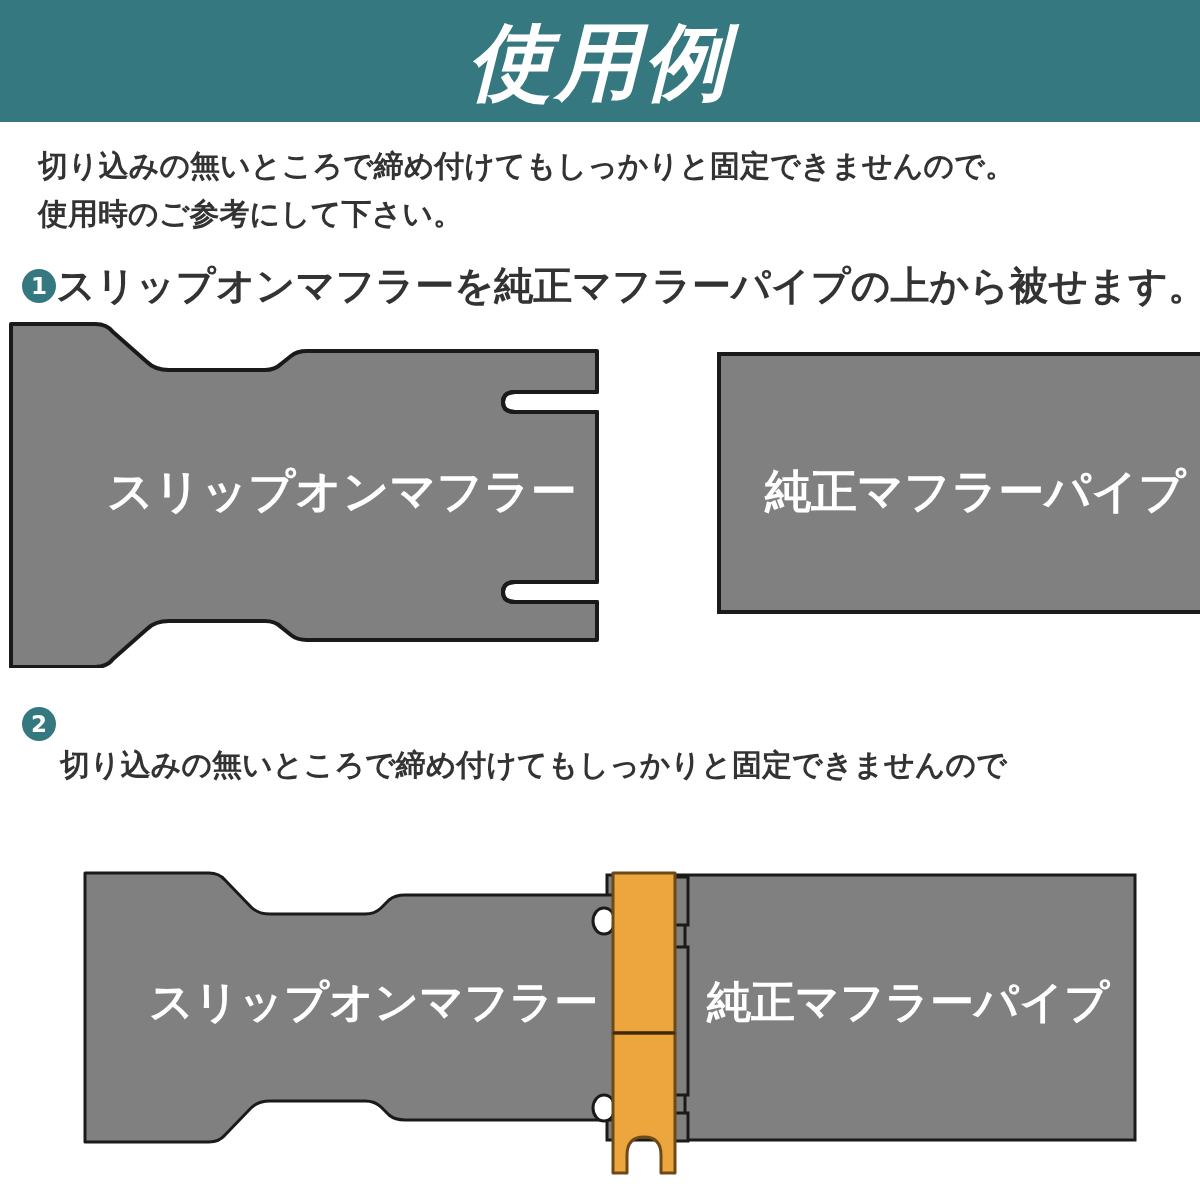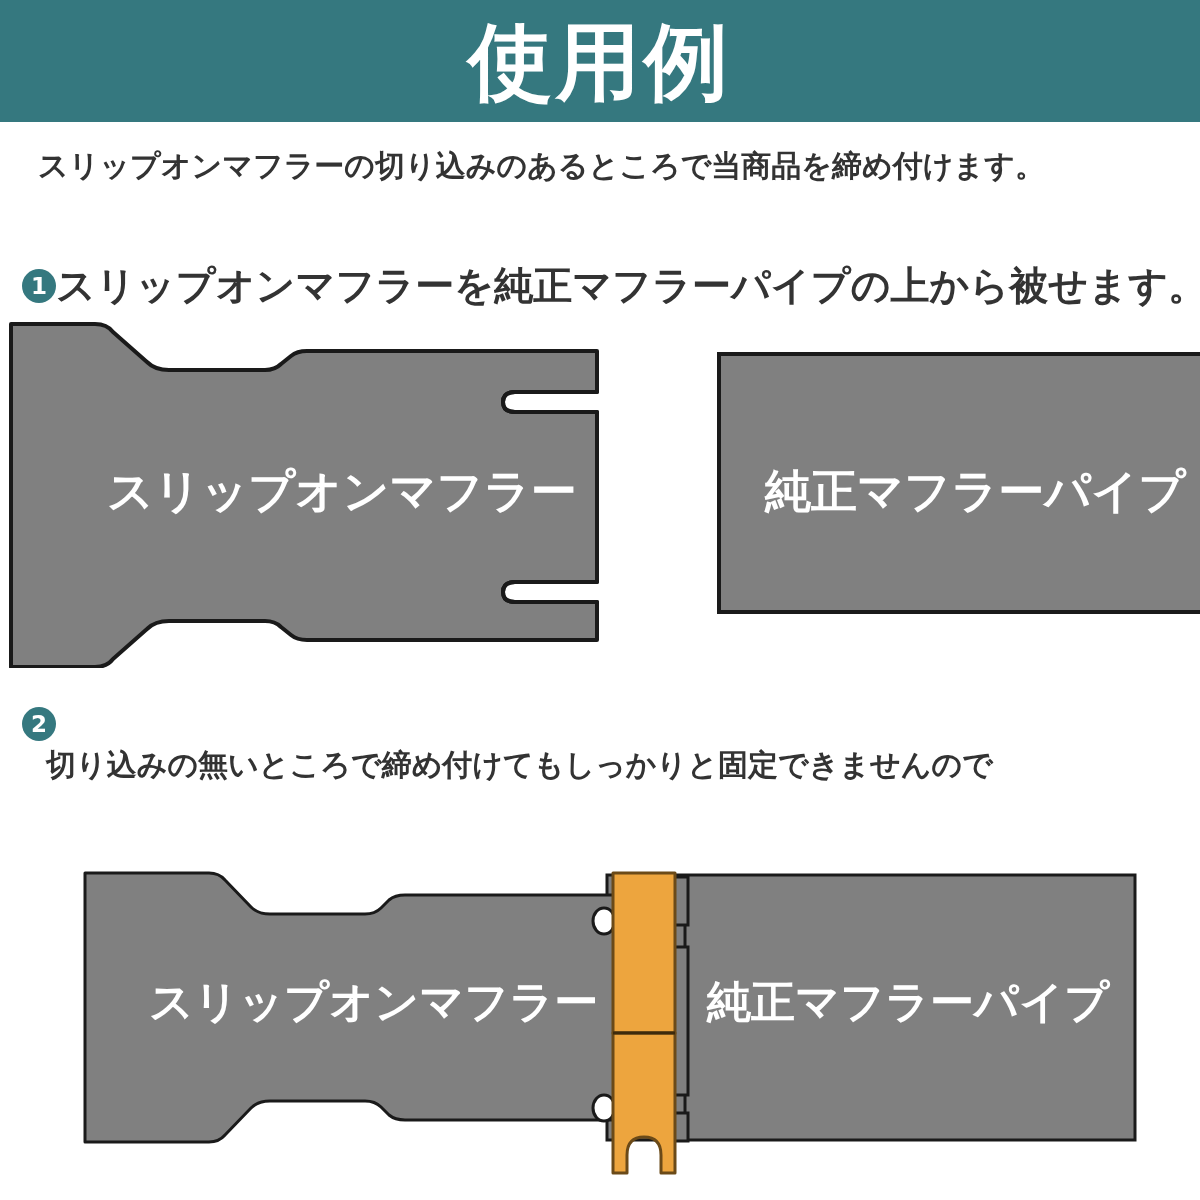--- a/index.html
+++ b/index.html
@@ -37,20 +37,21 @@
   }
   .header-title {
     color: #ffffff;
     font-size: 84px;
     font-weight: bold;
     letter-spacing: 4px;
     line-height: 1;
     margin-top: 2px;
     white-space: nowrap;
     font-family: "DejaVu Sans", "Liberation Sans", sans-serif;
+    font-style: italic;
   }
 
   
   .intro-block {
     position: absolute;
     left: 38px;
     top: 142px;
     width: 1120px;
   }
   .body-line {
@@ -97,21 +98,21 @@
     line-height: 48px;
     white-space: nowrap;
     font-family: "DejaVu Sans", "Liberation Sans", sans-serif;
   }
   .step-cont {
     color: #333333;
     font-size: 30px;
     font-weight: bold;
     line-height: 48px;
     white-space: nowrap;
-    margin-left: 24px;
+    margin-left: 38px;
     font-family: "DejaVu Sans", "Liberation Sans", sans-serif;
   }
 
   
   .diagram {
     position: absolute;
     left: 7px;
   }
   #diagram-1 { top: 318px; width: 1200px; height: 350px; }
   #diagram-2 { top: 855px; width: 1200px; height: 345px; }
@@ -136,21 +137,22 @@
 </head>
 <body>
 
 <div id="page">
 
   <div class="header-banner">
     <div class="header-title">使用例</div>
   </div>
 
   <div class="intro-block">
-    <div class="body-line">スリップオンマフラーの切り込みのあるところで当商品を締め付けます。</div>
+    <div class="body-line">切り込みの無いところで締め付けてもしっかりと固定できませんので。</div>
+    <div class="body-line">使用時のご参考にして下さい。</div>
   </div>
 
   <div class="step-block" id="step1-block">
     <div class="step-first-line">
       <div class="step-badge">1</div>
       <div class="step-text">スリップオンマフラーを純正マフラーパイプの上から被せます。</div>
     </div>
   </div>
 
   <div class="diagram" id="diagram-1">

